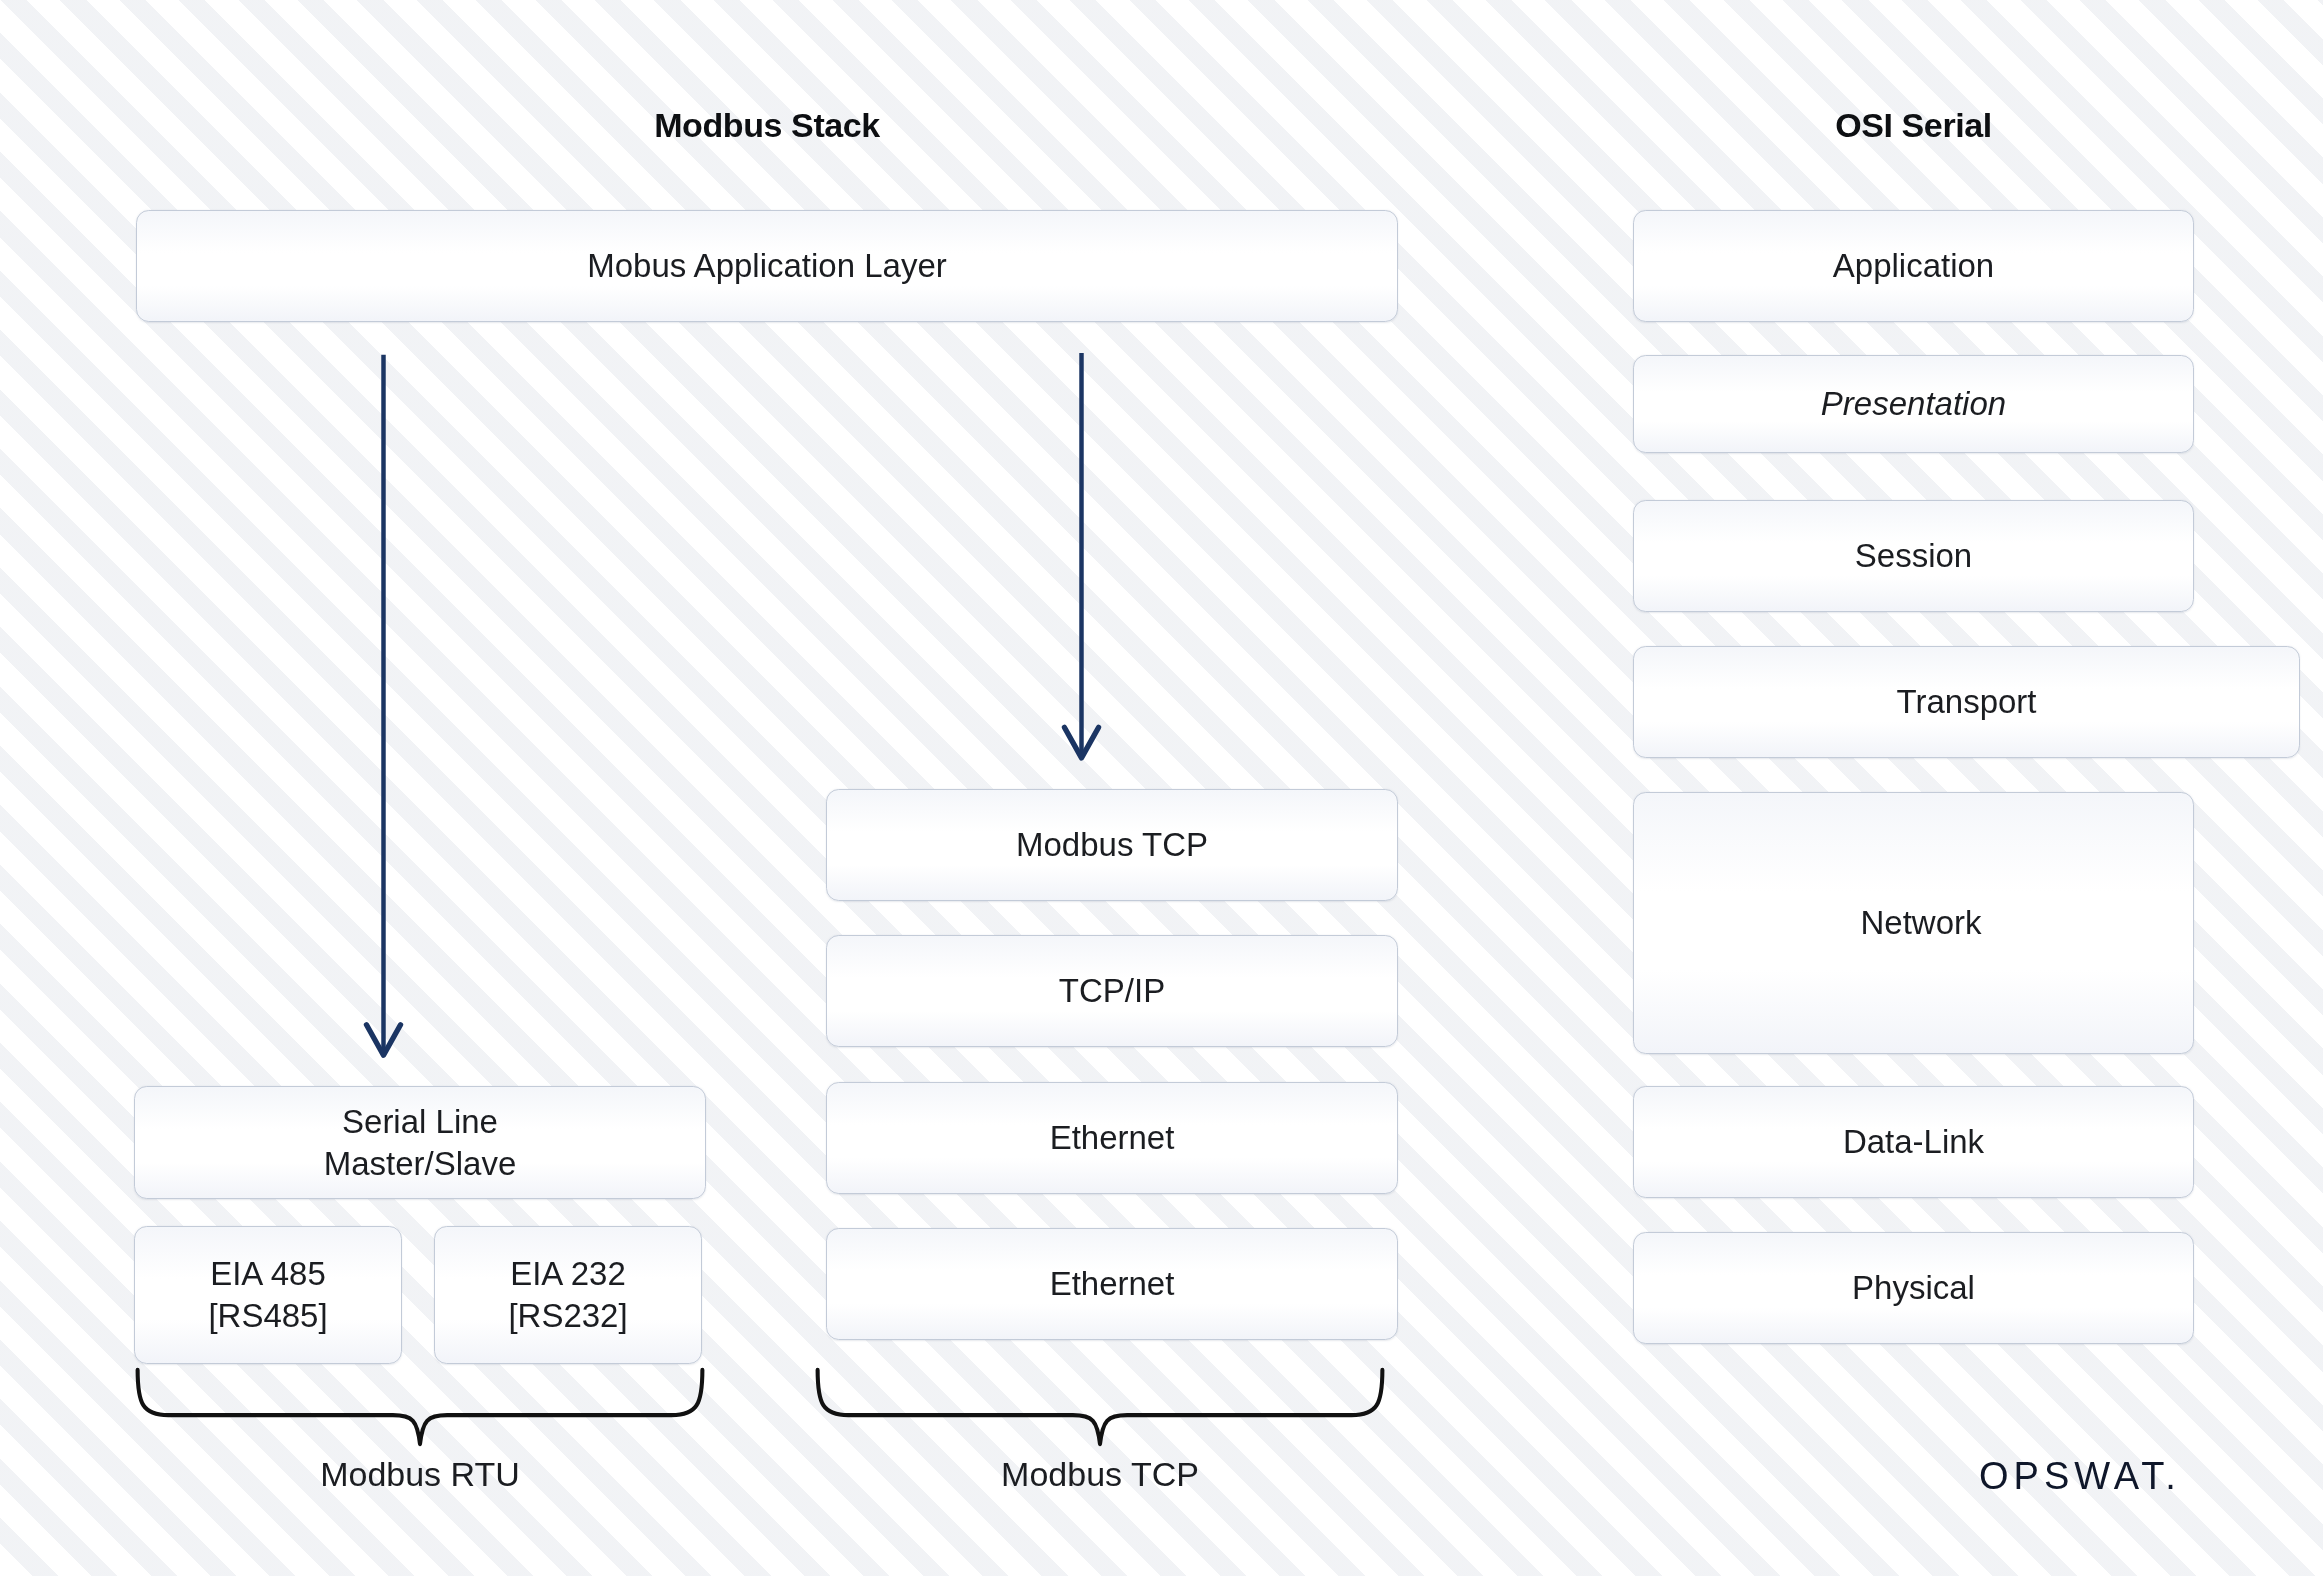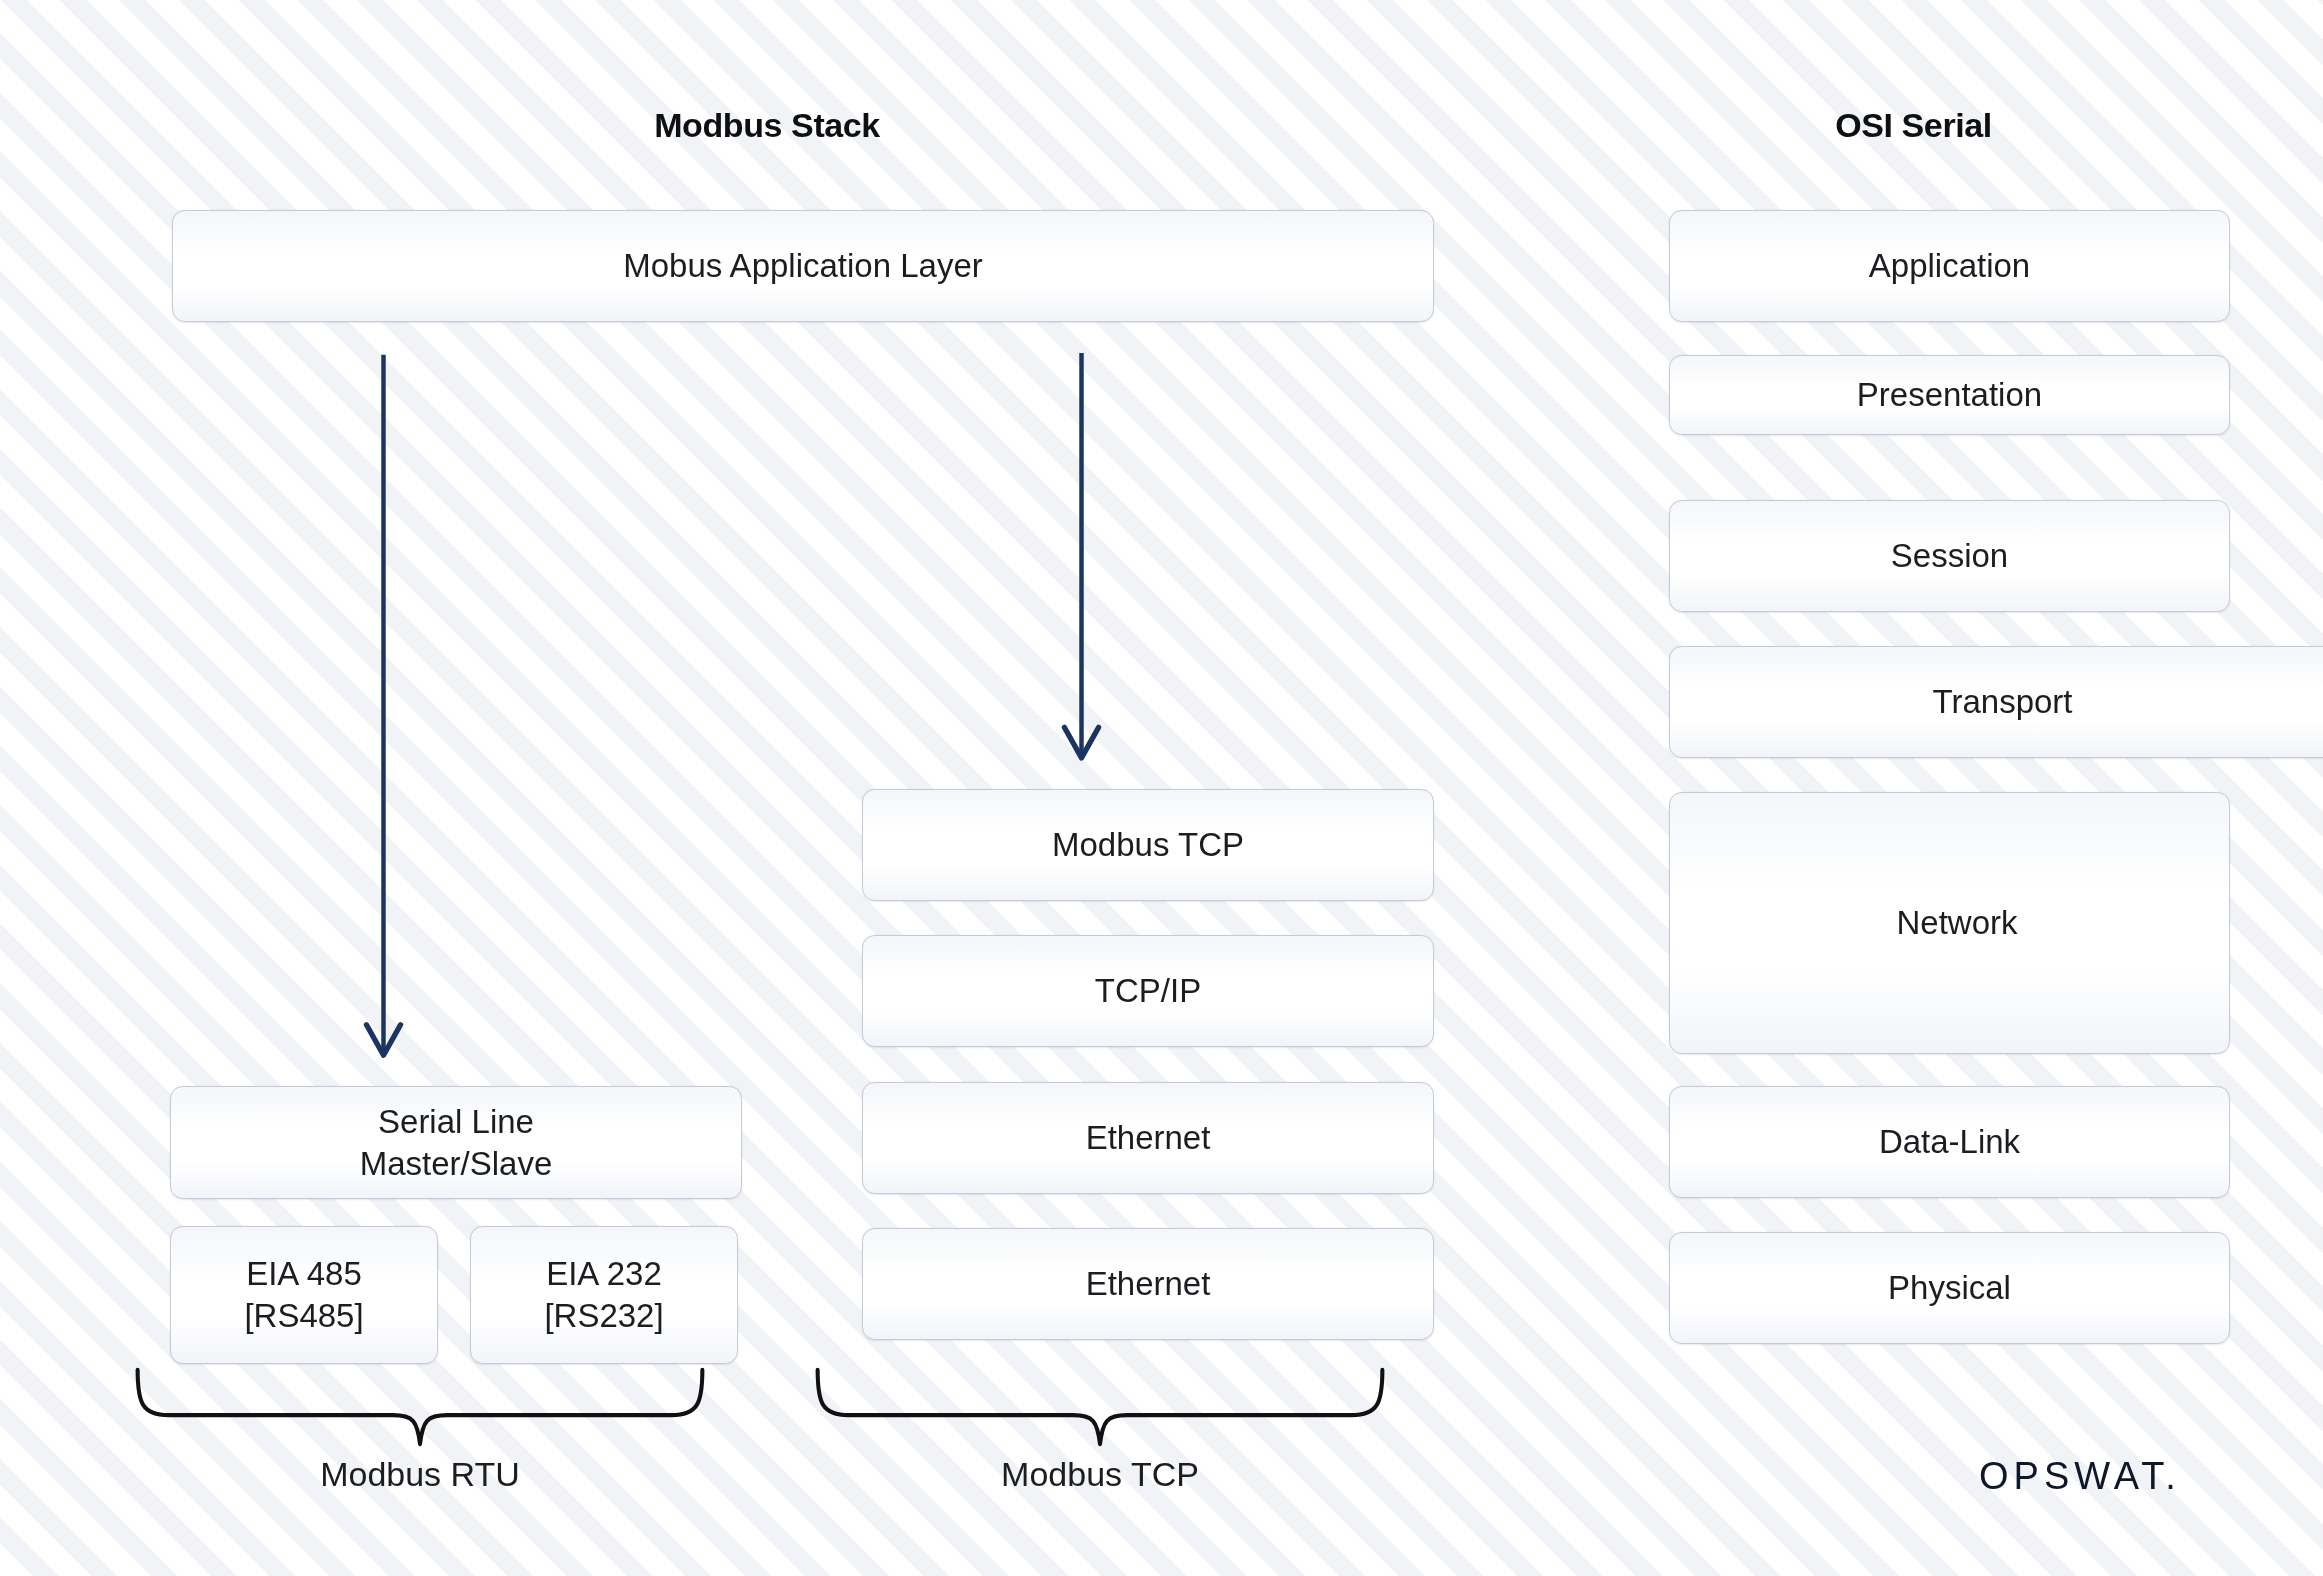--- a/index.html
+++ b/index.html
@@ -48,39 +48,38 @@
     box-shadow: 0 0.9px 1.8px rgba(120, 132, 155, 0.18);
     display: flex;
     align-items: center;
     justify-content: center;
     text-align: center;
     font-size: 33px;
     line-height: 1.26;
     color: #1b1d21;
     font-weight: 400;
     padding: 3.6px 9px;
-    margin-left: 36px;
   }
   .box span { display: block; white-space: pre-line; }
 
   
   #box-app-layer   { left: 136px;  top: 210px;  width: 1262px; height: 112px; }
   #box-serial      { left: 134px;  top: 1086px; width: 572px;  height: 113px; }
   #box-eia485      { left: 134px;  top: 1226px; width: 268px;  height: 138px; }
   #box-eia232      { left: 434px;  top: 1226px; width: 268px;  height: 138px; }
 
   
   #box-modbus-tcp  { left: 826px;  top: 789px;  width: 572px; height: 112px; }
   #box-tcpip       { left: 826px;  top: 935px; width: 572px; height: 112px; }
   #box-eth1        { left: 826px;  top: 1082px; width: 572px; height: 112px; }
   #box-eth2        { left: 826px;  top: 1228px; width: 572px; height: 112px; }
 
   
   #osi-0 { left: 1633px; top: 210px;  width: 561px; height: 112px; }
-  #osi-1 { left: 1633px; top: 355px;  width: 561px; height: 80px; }
+  #osi-1 { left: 1633px; top: 355px;  width: 561px; height: 98px; font-style: italic; }
   #osi-2 { left: 1633px; top: 500px;  width: 561px; height: 112px; }
   #osi-3 { left: 1633px; top: 646px;  width: 667px; height: 112px; }
   #osi-4 { left: 1633px; top: 792px;  width: 561px; height: 262px; padding-left: 24px; }
   #osi-5 { left: 1633px; top: 1086px; width: 561px; height: 112px; text-align: center; }
   #osi-6 { left: 1633px; top: 1232px; width: 561px; height: 112px; }
 
   
   .arrow {
     position: absolute;
     overflow: visible;

